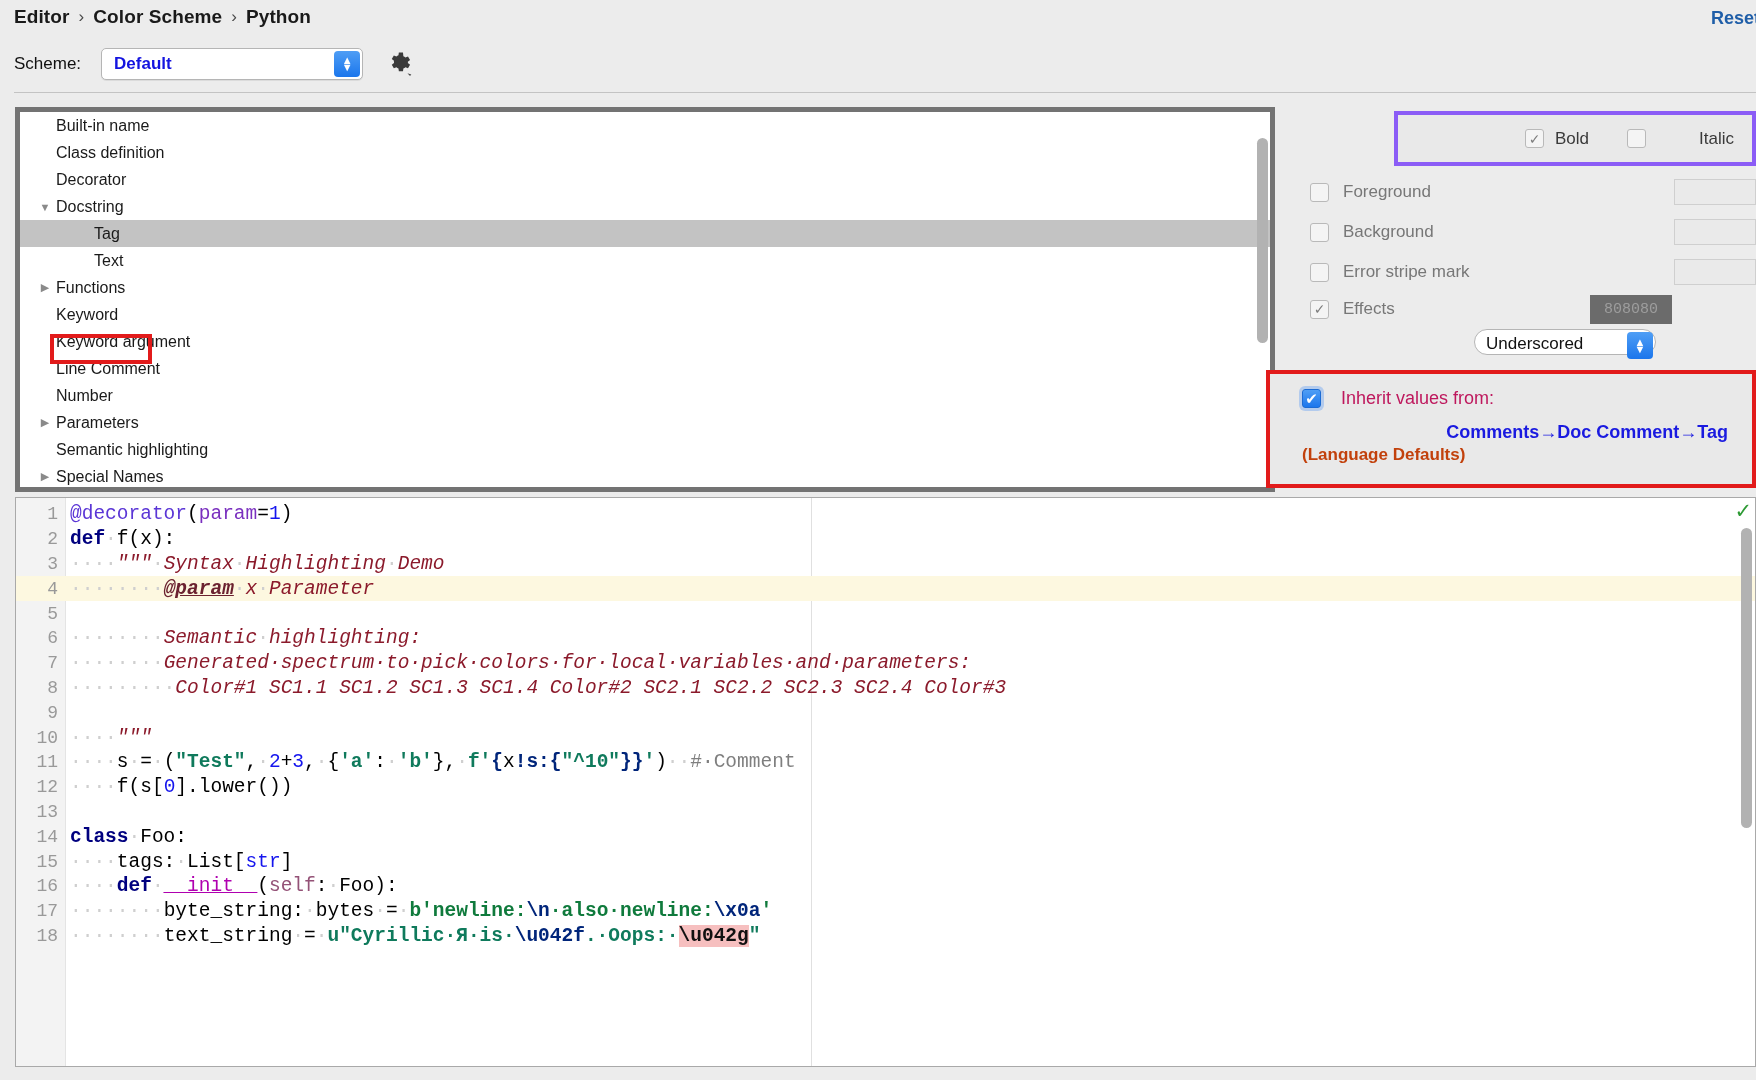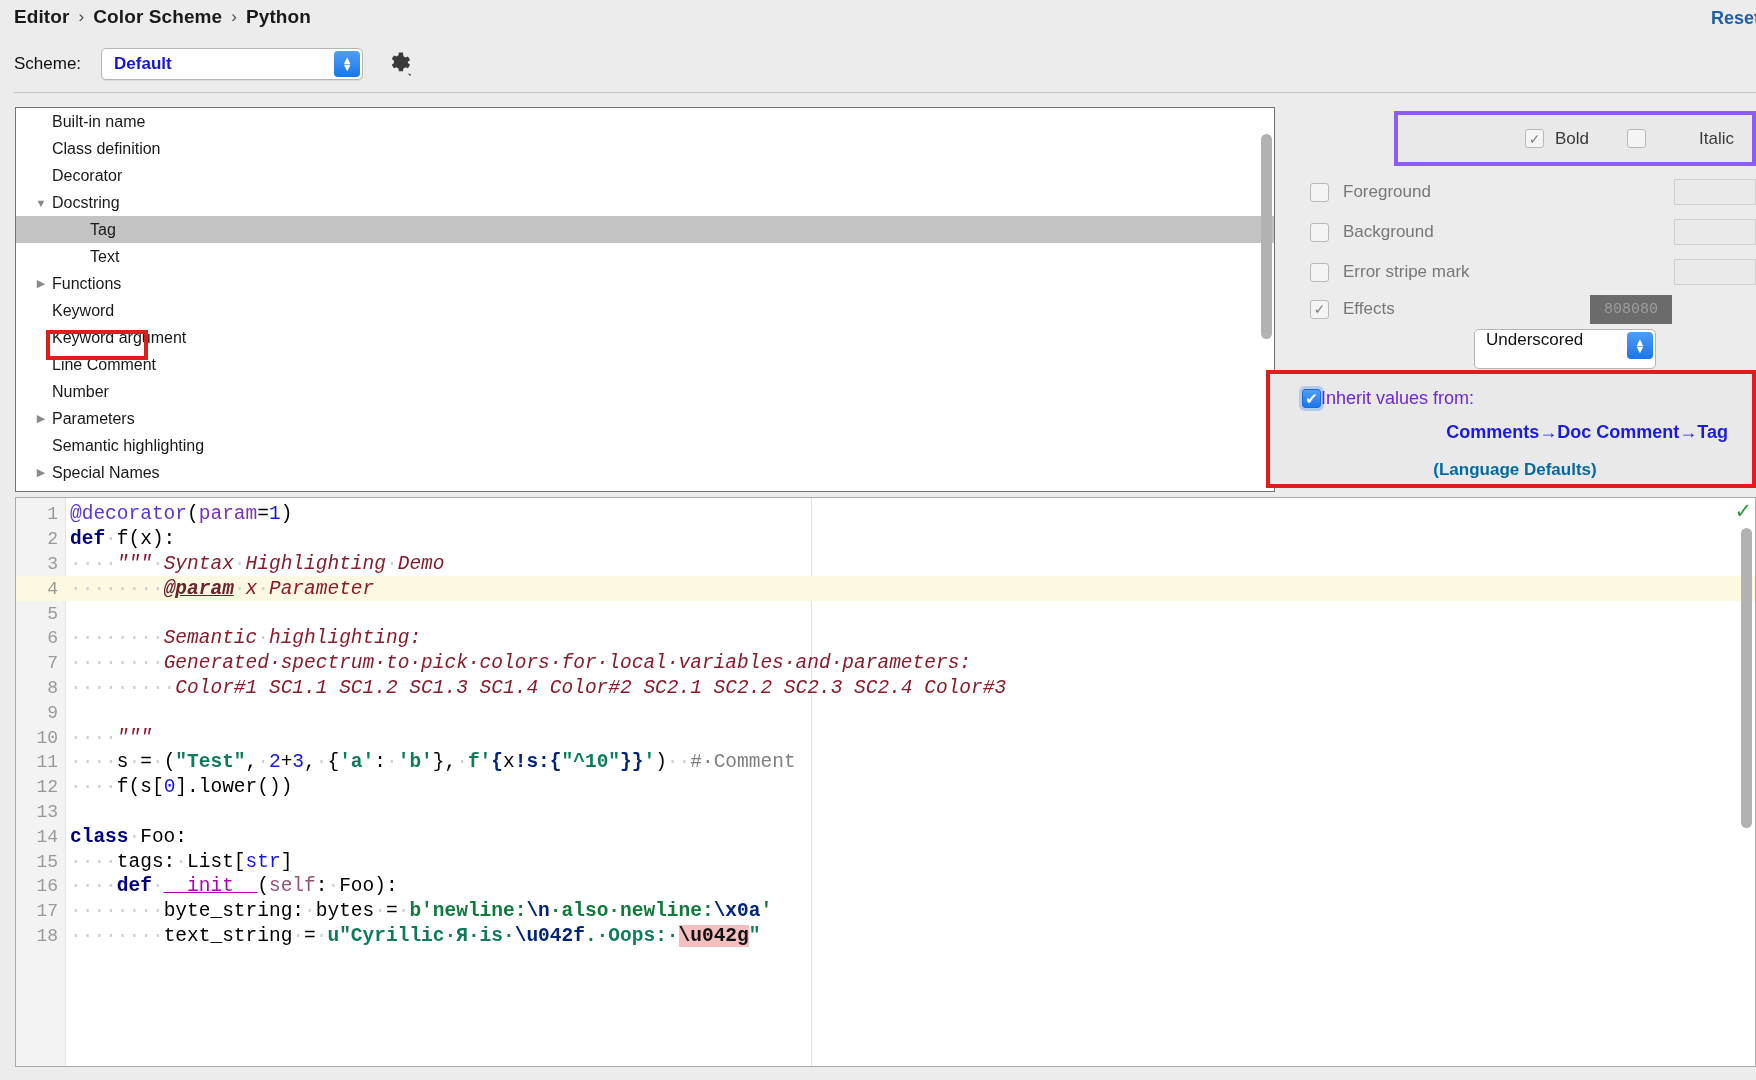--- a/index.html
+++ b/index.html
@@ -65,21 +65,21 @@
   #hr-top {
     position: absolute; left: 14px; top: 92px;
     width: 1742px; height: 1px; background: #c3c3c3;
   }
 
   
   #tree-panel {
     position: absolute; left: 15px; top: 107px;
     width: 1260px; height: 385px;
     background: #fff;
-    border: 1px solid #737373;
+    border: 5px solid #737373;
     overflow: hidden;
   }
   .tree-row {
     height: 27px; display: flex; align-items: center;
     font-size: 16px; color: #1a1a1a; cursor: default;
     padding-left: 14px; position: relative;
   }
   .tree-row .twisty {
     width: 22px; flex: 0 0 22px; display: flex;
     align-items: center; justify-content: center;
@@ -153,23 +153,23 @@
   #bold-italic-box .bi-item.italic { margin-left: 38px; margin-right: 10px; gap: 42px; }
 
   #fg-row  { position: absolute; left: 24px; top: 65px;  width: 446px; }
   #bg-row  { position: absolute; left: 24px; top: 105px; width: 446px; }
   #es-row  { position: absolute; left: 24px; top: 145px; width: 446px; }
   #fx-row  { position: absolute; left: 24px; top: 182px; width: 362px; justify-content: flex-end; }
   .opt-row .spacer { flex: 1 1 auto; }
 
   #effect-type-select {
     position: absolute; left: 188px; top: 222px;
-    width: 182px; height: 40px;
-    background: #fff; border: 1px solid #b5b5b5; border-radius: 5px;
-    display: flex; align-items: flex-start;
+    width: 182px; height: 26px;
+    background: #fff; border: 1px solid #b5b5b5; border-radius: 14px;
+    display: flex; align-items: flex-end;
   }
   #effect-type-select .value {
     padding-left: 11px; font-size: 17px; color: #111;
   }
   #effect-type-select .stepper {
     position: absolute; right: 2px; top: 2px;
     width: 26px; height: 27px;
     background: linear-gradient(#4f9ef5, #1b76ec);
     border-radius: 4px;
     display: flex; flex-direction: column;
@@ -178,29 +178,29 @@
   }
 
   #inherit-box {
     position: absolute; left: -20px; top: 263px;
     width: 490px; height: 118px;
     border: 4px solid #e21b1b;
     background: #e9e9e9;
     padding: 14px 18px 0 32px;
   }
   #inherit-box .irow { display: flex; align-items: center; }
-  #inherit-box .irow .opt-label { color: #6d28d9; margin-left: 0; font-size: 18px; }
+  #inherit-box .irow .opt-label { color: #be185d; margin-left: 20px; font-size: 18px; }
   #inherit-link {
     margin-top: 13px; text-align: right;
     font-size: 18px; color: #1a1ae0; cursor: pointer;
     font-weight: 600; padding-right: 6px;
   }
   #inherit-sub {
-    text-align: center; font-size: 17px; color: #0369a1;
-    font-weight: bold; padding-right: 6px; margin-top: 17px;
+    text-align: left; font-size: 17px; color: #c2410c;
+    font-weight: bold; padding-right: 6px; margin-top: 2px;
   }
 
   
   #editor {
     position: absolute; left: 15px; top: 497px;
     width: 1741px; height: 570px;
     background: #fff;
     border: 1px solid #a9a9a9;
     overflow: hidden;
     font-family: "Liberation Mono", "DejaVu Sans Mono", monospace;

